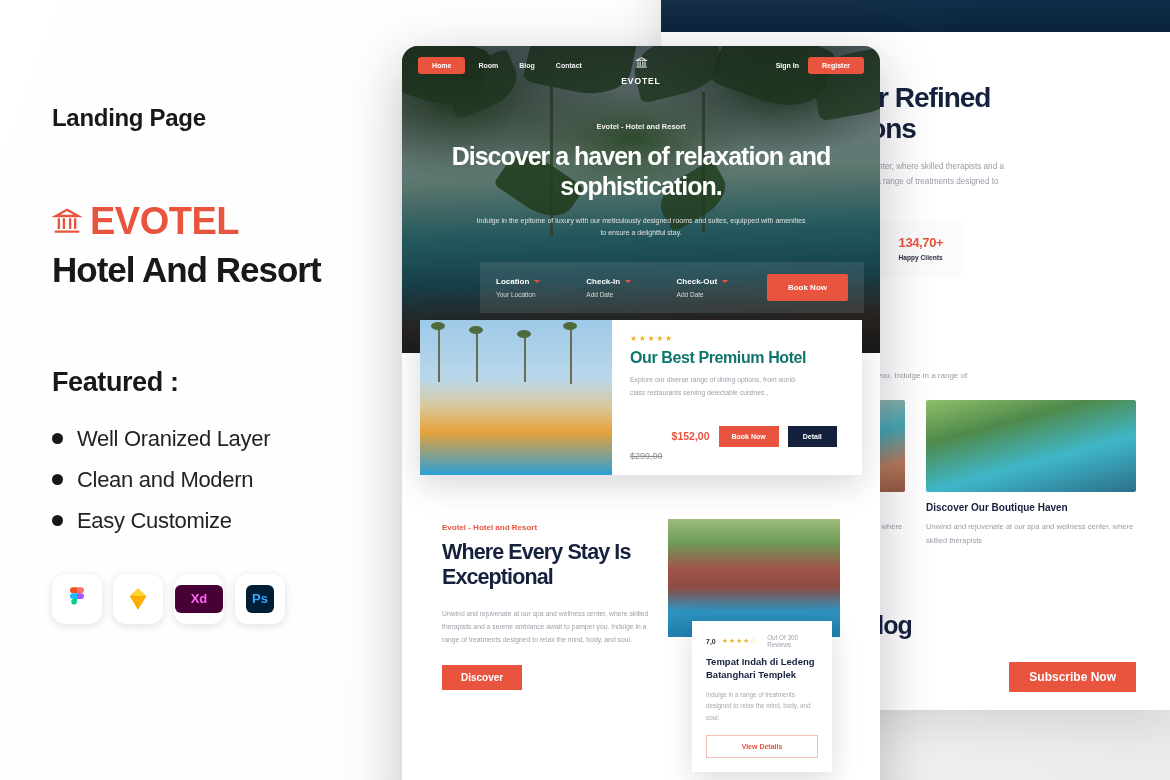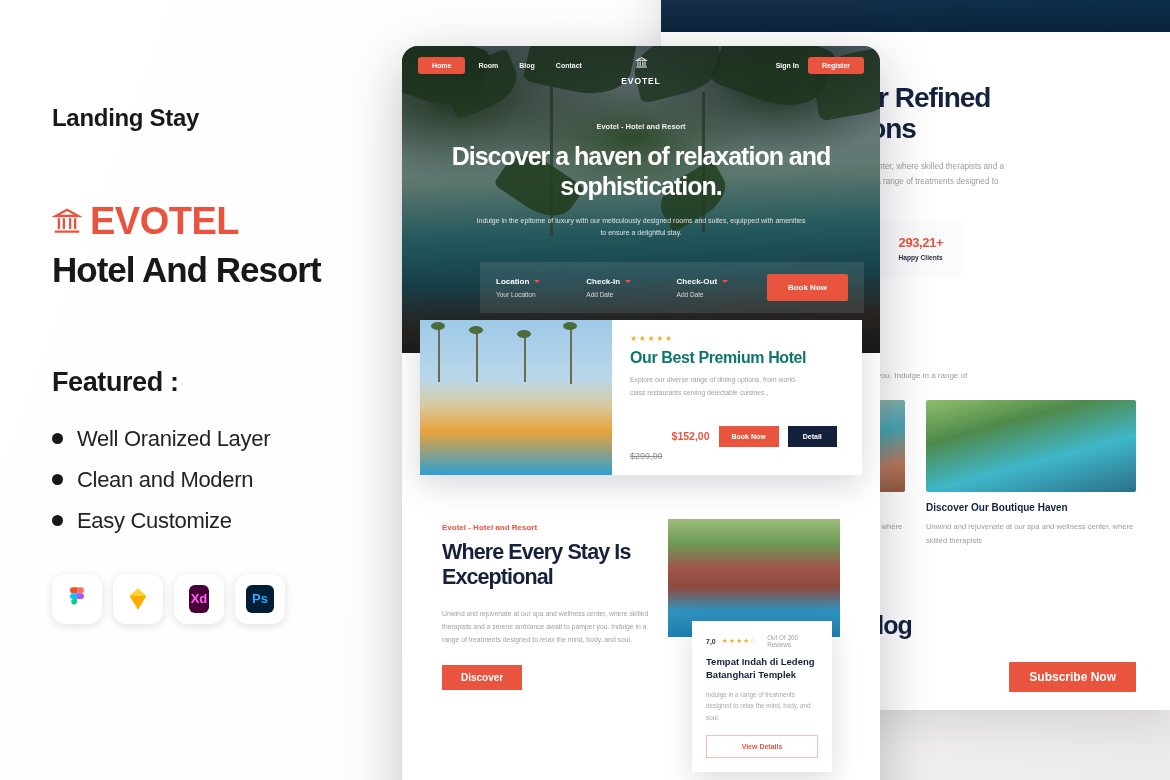--- a/index.html
+++ b/index.html
@@ -24,21 +24,21 @@
   .lp-featured { margin-top: 78px; font-size: 27px; font-weight: 700; color: #18181b; letter-spacing: -0.4px;}
   .lp-list { margin-top: 28px; list-style: none; }
   .lp-list li { display: flex; align-items: center; gap: 14px; margin-bottom: 15px;
                 font-size: 22px; color: #232326; font-weight: 400; letter-spacing: -0.3px; }
   .lp-dot { width: 11px; height: 11px; border-radius: 50%; background: #18181b; flex: none; }
   .lp-apps { margin-top: 40px; display: flex; gap: 11px; }
   .app-tile { width: 50px; height: 50px; border-radius: 13px; background: #fff;
               box-shadow: 0 2px 9px rgba(20,20,30,.13);
               display: flex; align-items: center; justify-content: center; }
   .app-inner { width: 28px; height: 28px; display:block; }
-  .app-xd { width: 20px; height: 28px; border-radius: 6px; background: #470137;
+  .app-xd { width: 48px; height: 28px; border-radius: 6px; background: #470137;
             display:flex; align-items:center; justify-content:center;
             color:#ff61f6; font-size: 13px; font-weight: 800; font-family:"Liberation Sans",sans-serif;}
   .app-ps { width: 28px; height: 28px; border-radius: 6px; background: #001e36;
             display:flex; align-items:center; justify-content:center;
             color:#31a8ff; font-size: 13px; font-weight: 800; font-family:"Liberation Sans",sans-serif;}
 
   
   .right-mock { position: absolute; left: 661px; top: -258px; width: 509px; height: 968px;
                 background: #fff; box-shadow: 0 10px 44px rgba(25,25,40,.14); overflow: hidden; }
 
@@ -172,21 +172,21 @@
 
   
   .fm-stats { margin-top: 36px; background:#e9543f; padding: 20px 38px 20px; display:flex; }
 </style>
 </head>
 <body>
 
 <div id="stage">
 
   <div class="left-panel">
-    <div class="lp-kicker">Landing Stay</div>
+    <div class="lp-kicker">Landing Page</div>
 
     <div class="lp-brand-row">
       <span class="lp-brandicon">
         <svg class="lp-brandicon" viewBox="0 0 24 24" fill="none" stroke="#e9543f" stroke-width="1.9" stroke-linecap="round">
           <path d="M12 3 L21 8 H3 Z"></path>
           <path d="M5.5 10.5v7M9.5 10.5v7M14.5 10.5v7M18.5 10.5v7"></path>
           <path d="M3 20.5h18"></path>
         </svg>
       </span>
       <div class="lp-brand">EVOTEL</div>
@@ -273,21 +273,21 @@
               <span class="rm-check">✓</span>
               <span>Amazing Services</span>
             </div>
           </div>
           <div class="rm-statbox">
             <div>
               <div class="rm-stat-n">123,78+</div>
               <div class="rm-stat-l">Happy Clients</div>
             </div>
             <div>
-              <div class="rm-stat-n">293,21+</div>
+              <div class="rm-stat-n">134,70+</div>
               <div class="rm-stat-l">Happy Clients</div>
             </div>
           </div>
         </div>
       </div>
 
       <div class="rm-blog-head">
         <div class="rm-blog-h">Our Blog!</div>
         <div class="rm-blog-p">therapists and a serene ambiance await to pamper you. Indulge in a range of</div>
       </div>

